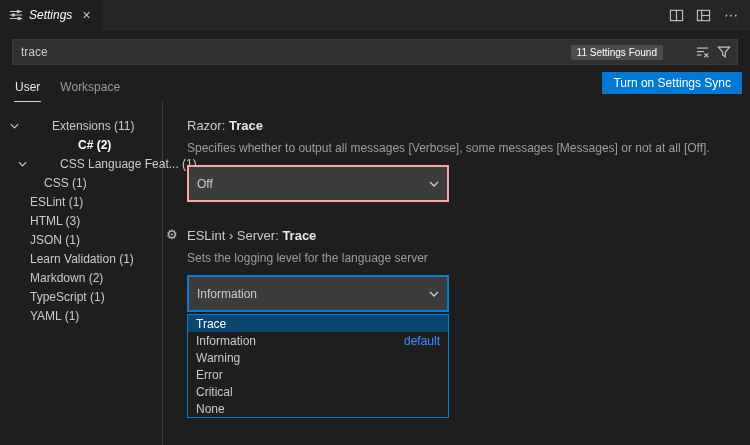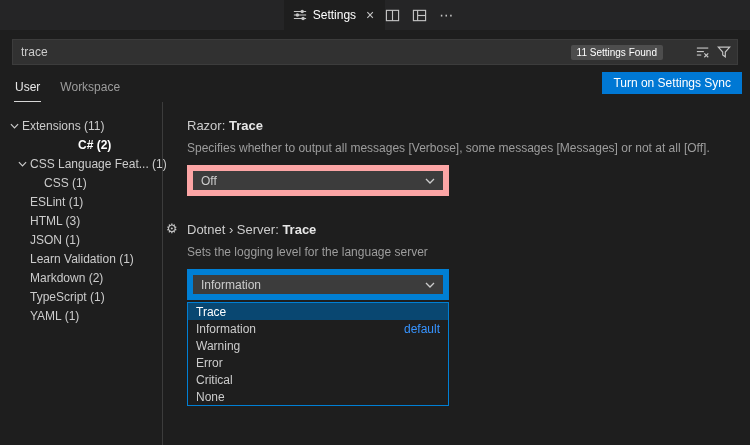--- a/index.html
+++ b/index.html
@@ -6,21 +6,21 @@
   html,body { width: 750px; height: 445px; }
   body {
     background: #1e1e1e;
     font-family: "Liberation Sans", sans-serif;
     color: #cccccc;
     overflow: hidden;
   }
   .window { width: 750px; height: 445px; display: flex; flex-direction: column; background: #1e1e1e; }
 
   
-  .tabbar { height: 30px; background: #252526; display: flex; justify-content: center; align-items: stretch; flex: 0 0 auto; }
+  .tabbar { height: 30px; background: #252526; display: flex; justify-content: space-between; align-items: stretch; flex: 0 0 auto; font-style: italic; }
   .tab { display: flex; align-items: center; gap: 6px; background: #1e1e1e; padding: 0 9px; font-size: 12px; color: #ffffff; cursor: pointer; }
   .tab .tab-label { margin-right: 2px; }
   .tab .close { color: #c5c5c5; font-size: 14px; line-height: 14px; padding: 0 2px; }
   .tab-actions { display: flex; align-items: center; gap: 12px; padding-right: 12px; color: #c5c5c5; }
   .tab-actions .act { display: flex; align-items: center; cursor: pointer; }
   .more-glyph { font-size: 14px; color: #c5c5c5; letter-spacing: 1px; }
 
   
   .search-row { padding: 9px 12px 5px 12px; flex: 0 0 auto; }
   .search-box { height: 26px; background: #313131; border: 1px solid #3c3c3c; display: flex; align-items: center; padding: 0 6px 0 8px; }
@@ -37,39 +37,39 @@
   .scope-tab { padding: 5px 1px 7px 1px; color: #9d9d9d; cursor: pointer; border-bottom: 1px solid transparent; }
   .scope-tab.active { color: #e7e7e7; border-bottom: 1px solid #d7d7d7; }
   .sync-btn {
     background: #0078d4; color: #ffffff; border: none; font-size: 12px;
     font-family: "Liberation Sans", sans-serif; padding: 4px 11px; cursor: pointer; margin-bottom: 8px;
   }
 
   
   .page-body { flex: 1; display: flex; min-height: 0; }
   .toc { width: 163px; flex: 0 0 auto; padding-top: 14px; font-size: 12px; border-right: 1px solid #3c3c3c; position: relative; }
-  .toc-item { height: 19px; display: flex; align-items: center; color: #cccccc; cursor: pointer; white-space: nowrap; }
+  .toc-item { height: 19px; display: flex; align-items: center; color: #cccccc; cursor: pointer; white-space: nowrap; gap: 30px; }
   .toc-item .twisty { width: 16px; display: flex; justify-content: center; align-items: center; flex: 0 0 auto; }
   .lvl0 { padding-left: 6px; }
   .lvl1 { padding-left: 30px; }
   .lvl1.has-twisty { padding-left: 14px; }
   .lvl2 { padding-left: 44px; }
   .toc-item.selected { color: #ffffff; font-weight: bold; margin-left: 48px; }
 
   
   .settings-panel { flex: 1; padding: 16px 20px 0 24px; position: relative; }
   .setting { position: relative; margin-bottom: 26px; }
   .setting-title { font-size: 13px; color: #cccccc; }
   .setting-title .sname { font-weight: bold; color: #e7e7e7; }
   .setting-desc { font-size: 12px; color: #9d9d9d; margin-top: 8px; }
   .gear { position: absolute; left: -21px; top: -1px; font-size: 13px; color: #c5c5c5; cursor: pointer; }
 
   .select {
-    width: 262px; height: 31px; margin-top: 10px;
-    background: #3c3c3c; border: 6px solid #fca5a5;
+    width: 262px; height: 37px; margin-top: 10px;
+    background: #3c3c3c; border: 2px solid #fca5a5;
     display: flex; align-items: center; justify-content: space-between;
     padding: 0 8px; font-size: 12px; color: #cccccc; cursor: pointer;
   }
   .select.focused { border-color: #007fd4; }
 
   .dropdown {
     width: 262px; margin-top: 2px;
     background: #1e1e1e; border: 1px solid #007fd4;
   }
   .option {
@@ -213,21 +213,21 @@
             <svg class="icn" width="10" height="6" viewBox="0 0 10 6">
                 <polyline points="1,1 5,5 9,1" fill="none" stroke="#cccccc" stroke-width="1.3"></polyline>
               </svg>
           </span>
         </div>
       </div>
 
       <div class="setting">
         <span class="gear">⚙</span>
         <div class="setting-title">
-          <span>Dotnet › Server: </span><span class="sname">Trace</span>
+          <span>ESLint › Server: </span><span class="sname">Trace</span>
         </div>
         <div class="setting-desc">Sets the logging level for the language server</div>
         <div class="select focused">
           <span>Information</span>
           <span>
             <svg class="icn" width="10" height="6" viewBox="0 0 10 6">
                 <polyline points="1,1 5,5 9,1" fill="none" stroke="#cccccc" stroke-width="1.3"></polyline>
               </svg>
           </span>
         </div>

